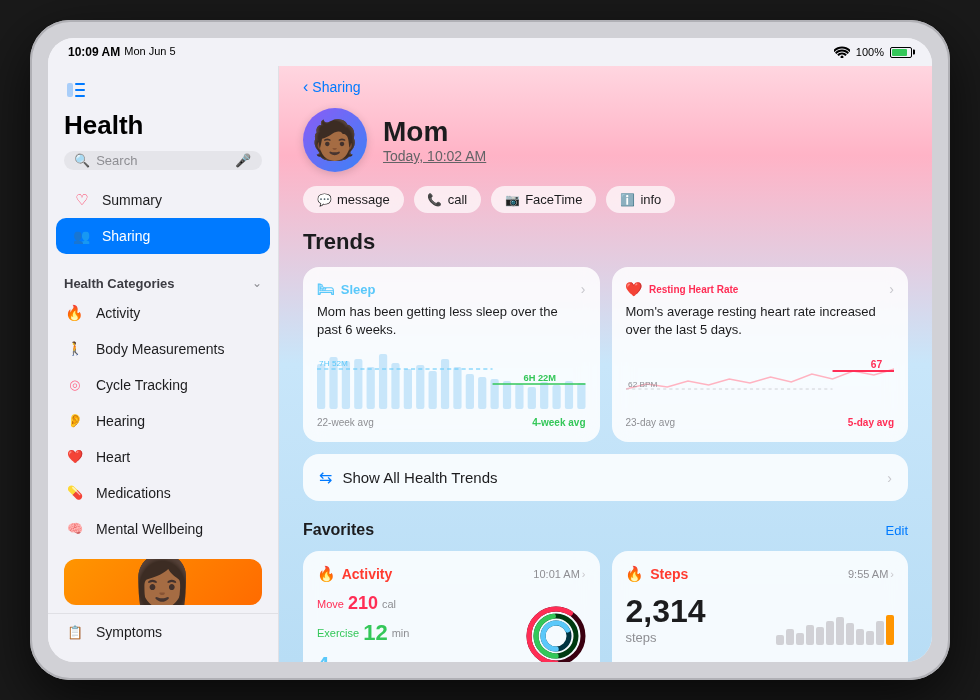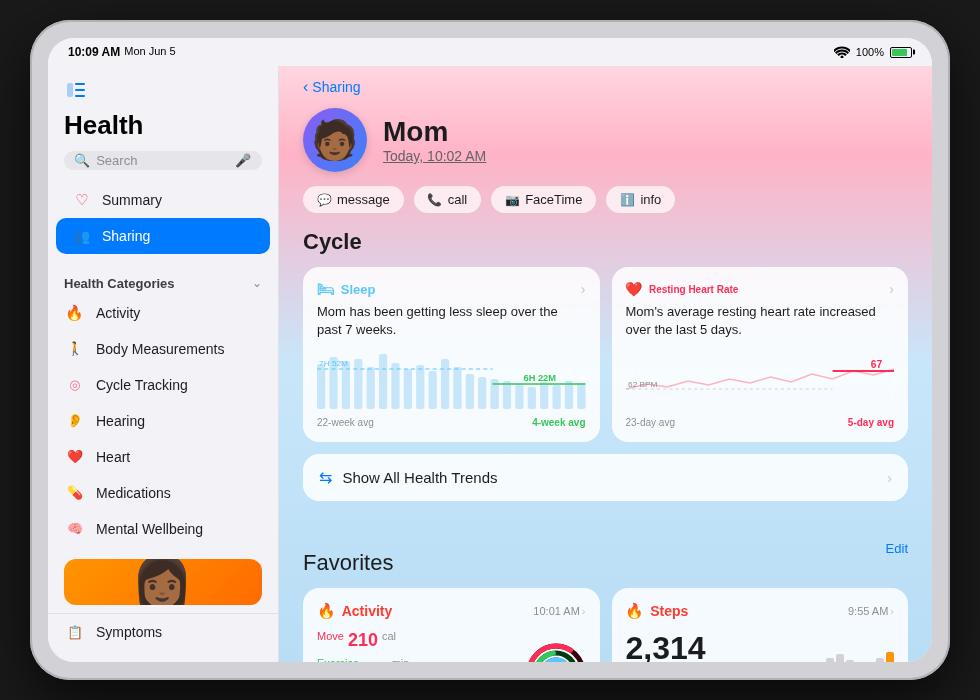--- a/index.html
+++ b/index.html
@@ -409,24 +409,23 @@
     .show-all-chevron { color: #c7c7cc; font-size: 14px; }
 
     
     .favorites-header {
       display: flex;
       align-items: center;
       justify-content: space-between;
       margin-bottom: 12px;
     }
     .favorites-title {
-      font-size: 22px;
-      font-weight: 400;
-      color: #1c1c1e;
-      margin-top: 29px;
+      font-size: 16px;
+      font-weight: 700;
+      color: #1c1c1e;
     }
     .edit-btn {
       font-size: 13px;
       font-weight: 500;
       color: #007aff;
       cursor: pointer;
     }
 
     .favorites-row {
       display: flex;
@@ -472,21 +471,21 @@
       align-items: center;
       justify-content: space-between;
     }
     .activity-stats {
       display: flex;
       flex-direction: column;
       gap: 6px;
     }
     .activity-stat-item {
       display: flex;
-      align-items: flex-start;
+      align-items: center;
       gap: 4px;
     }
     .stat-label {
       font-size: 11px;
       color: #8e8e93;
       font-weight: 500;
     }
     .stat-value {
       font-size: 18px;
       font-weight: 700;
@@ -668,33 +667,33 @@
             </button>
             <button class="action-btn">
               <span class="action-btn-icon">ℹ️</span>
               <span>info</span>
             </button>
           </div>
         </div>
 
         <div class="content-sections">
 
-          <div class="section-title">Cycle</div>
+          <div class="section-title">Trends</div>
 
           <div class="trends-row">
 
             <div class="trend-card">
               <div class="trend-card-header">
                 <div class="trend-card-title">
                   <span class="trend-icon-sleep">🛏</span>
                   <span style="color:#5ac8fa;font-size:13px;font-weight:600;">Sleep</span>
                 </div>
                 <span class="trend-chevron">›</span>
               </div>
-              <div class="trend-desc">Mom has been getting less sleep over the past 7 weeks.</div>
+              <div class="trend-desc">Mom has been getting less sleep over the past 6 weeks.</div>
               <div class="mini-chart">
                 <svg class="chart-svg" viewBox="0 0 260 60" preserveAspectRatio="none">
 
                   <g fill="#c8e6fa">
                     <rect x="0" y="15" width="8" height="45" rx="2"></rect>
                     <rect x="12" y="8" width="8" height="52" rx="2"></rect>
                     <rect x="24" y="12" width="8" height="48" rx="2"></rect>
                     <rect x="36" y="10" width="8" height="50" rx="2"></rect>
                     <rect x="48" y="18" width="8" height="42" rx="2"></rect>
                     <rect x="60" y="5" width="8" height="55" rx="2"></rect>

